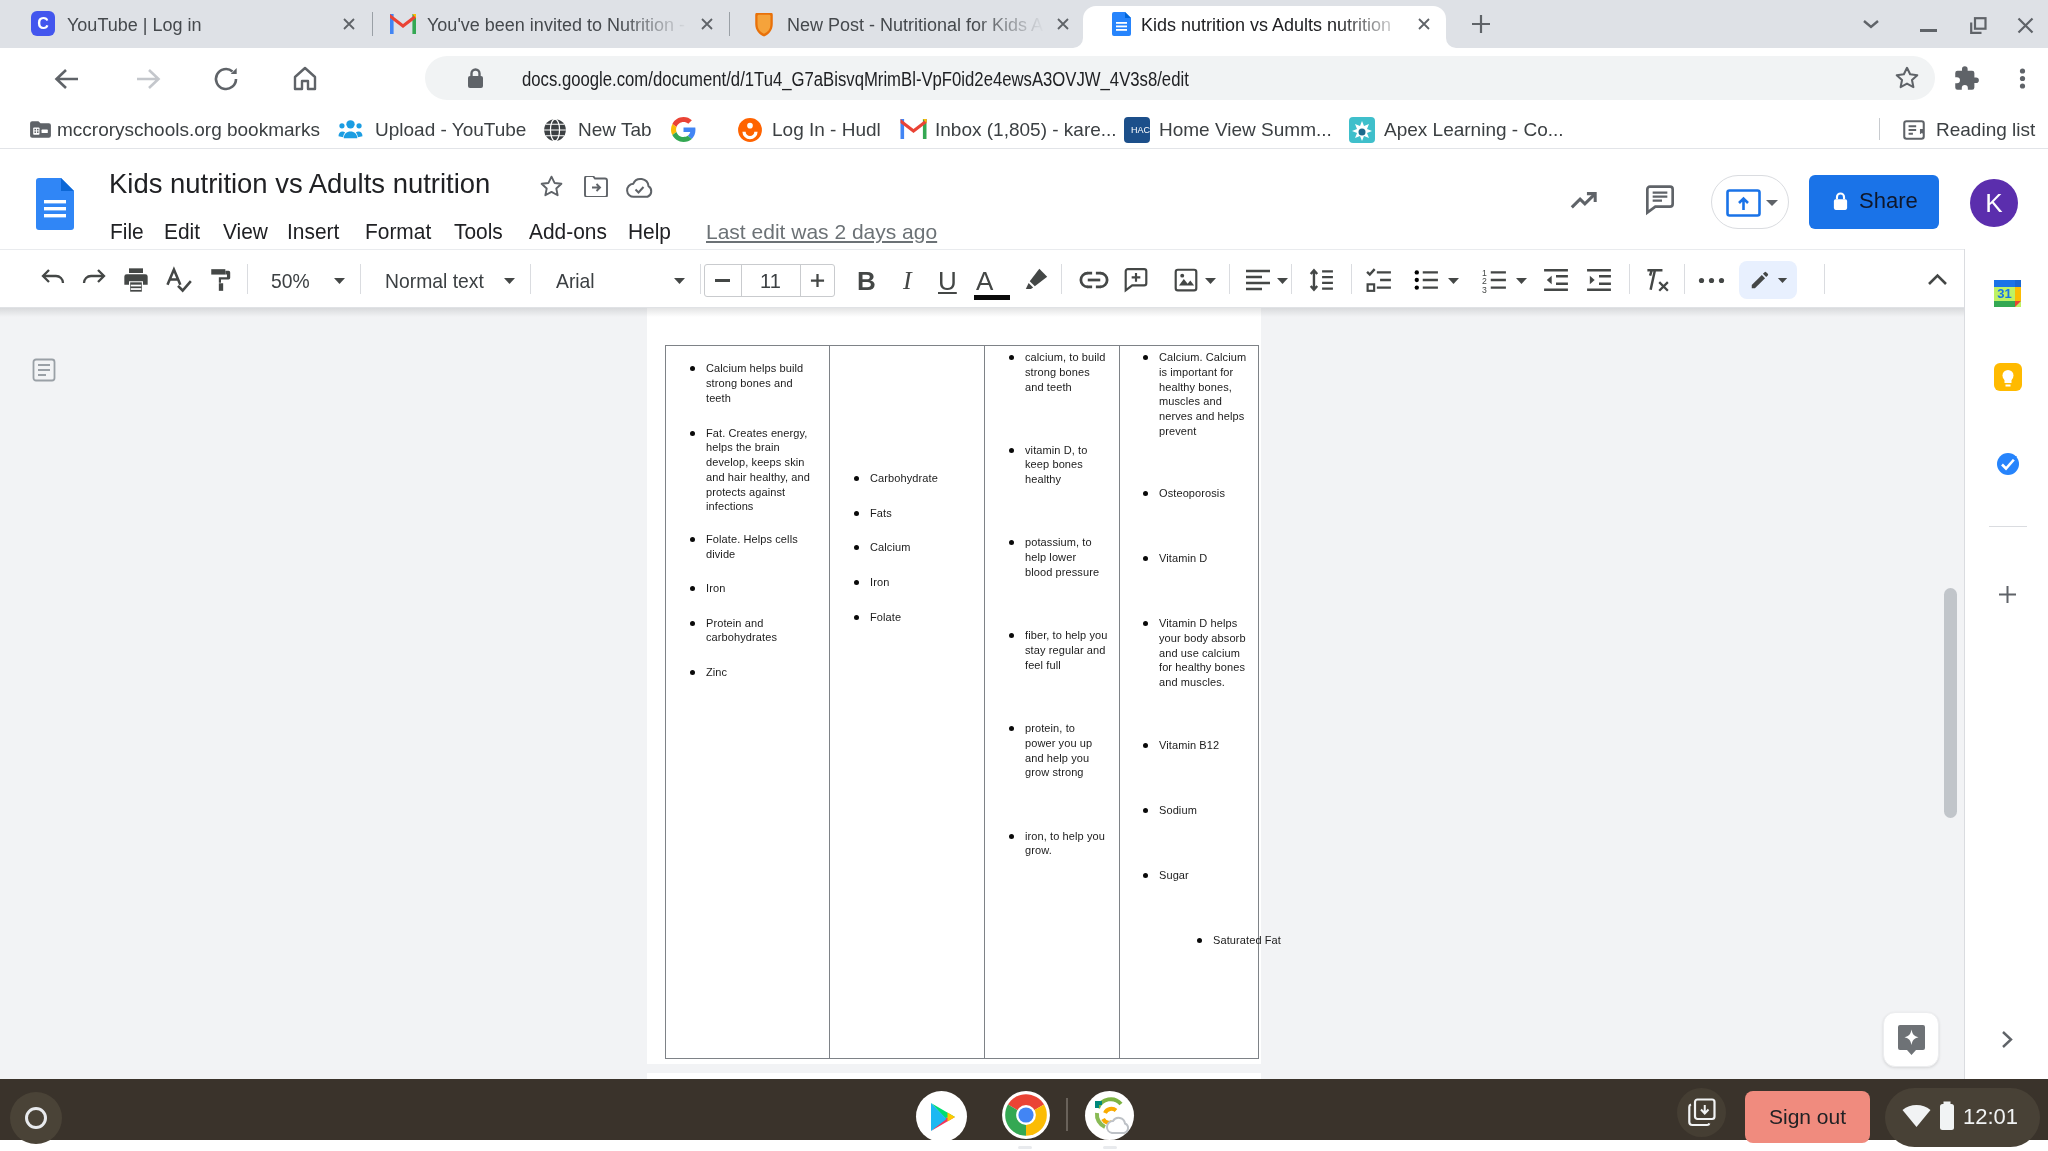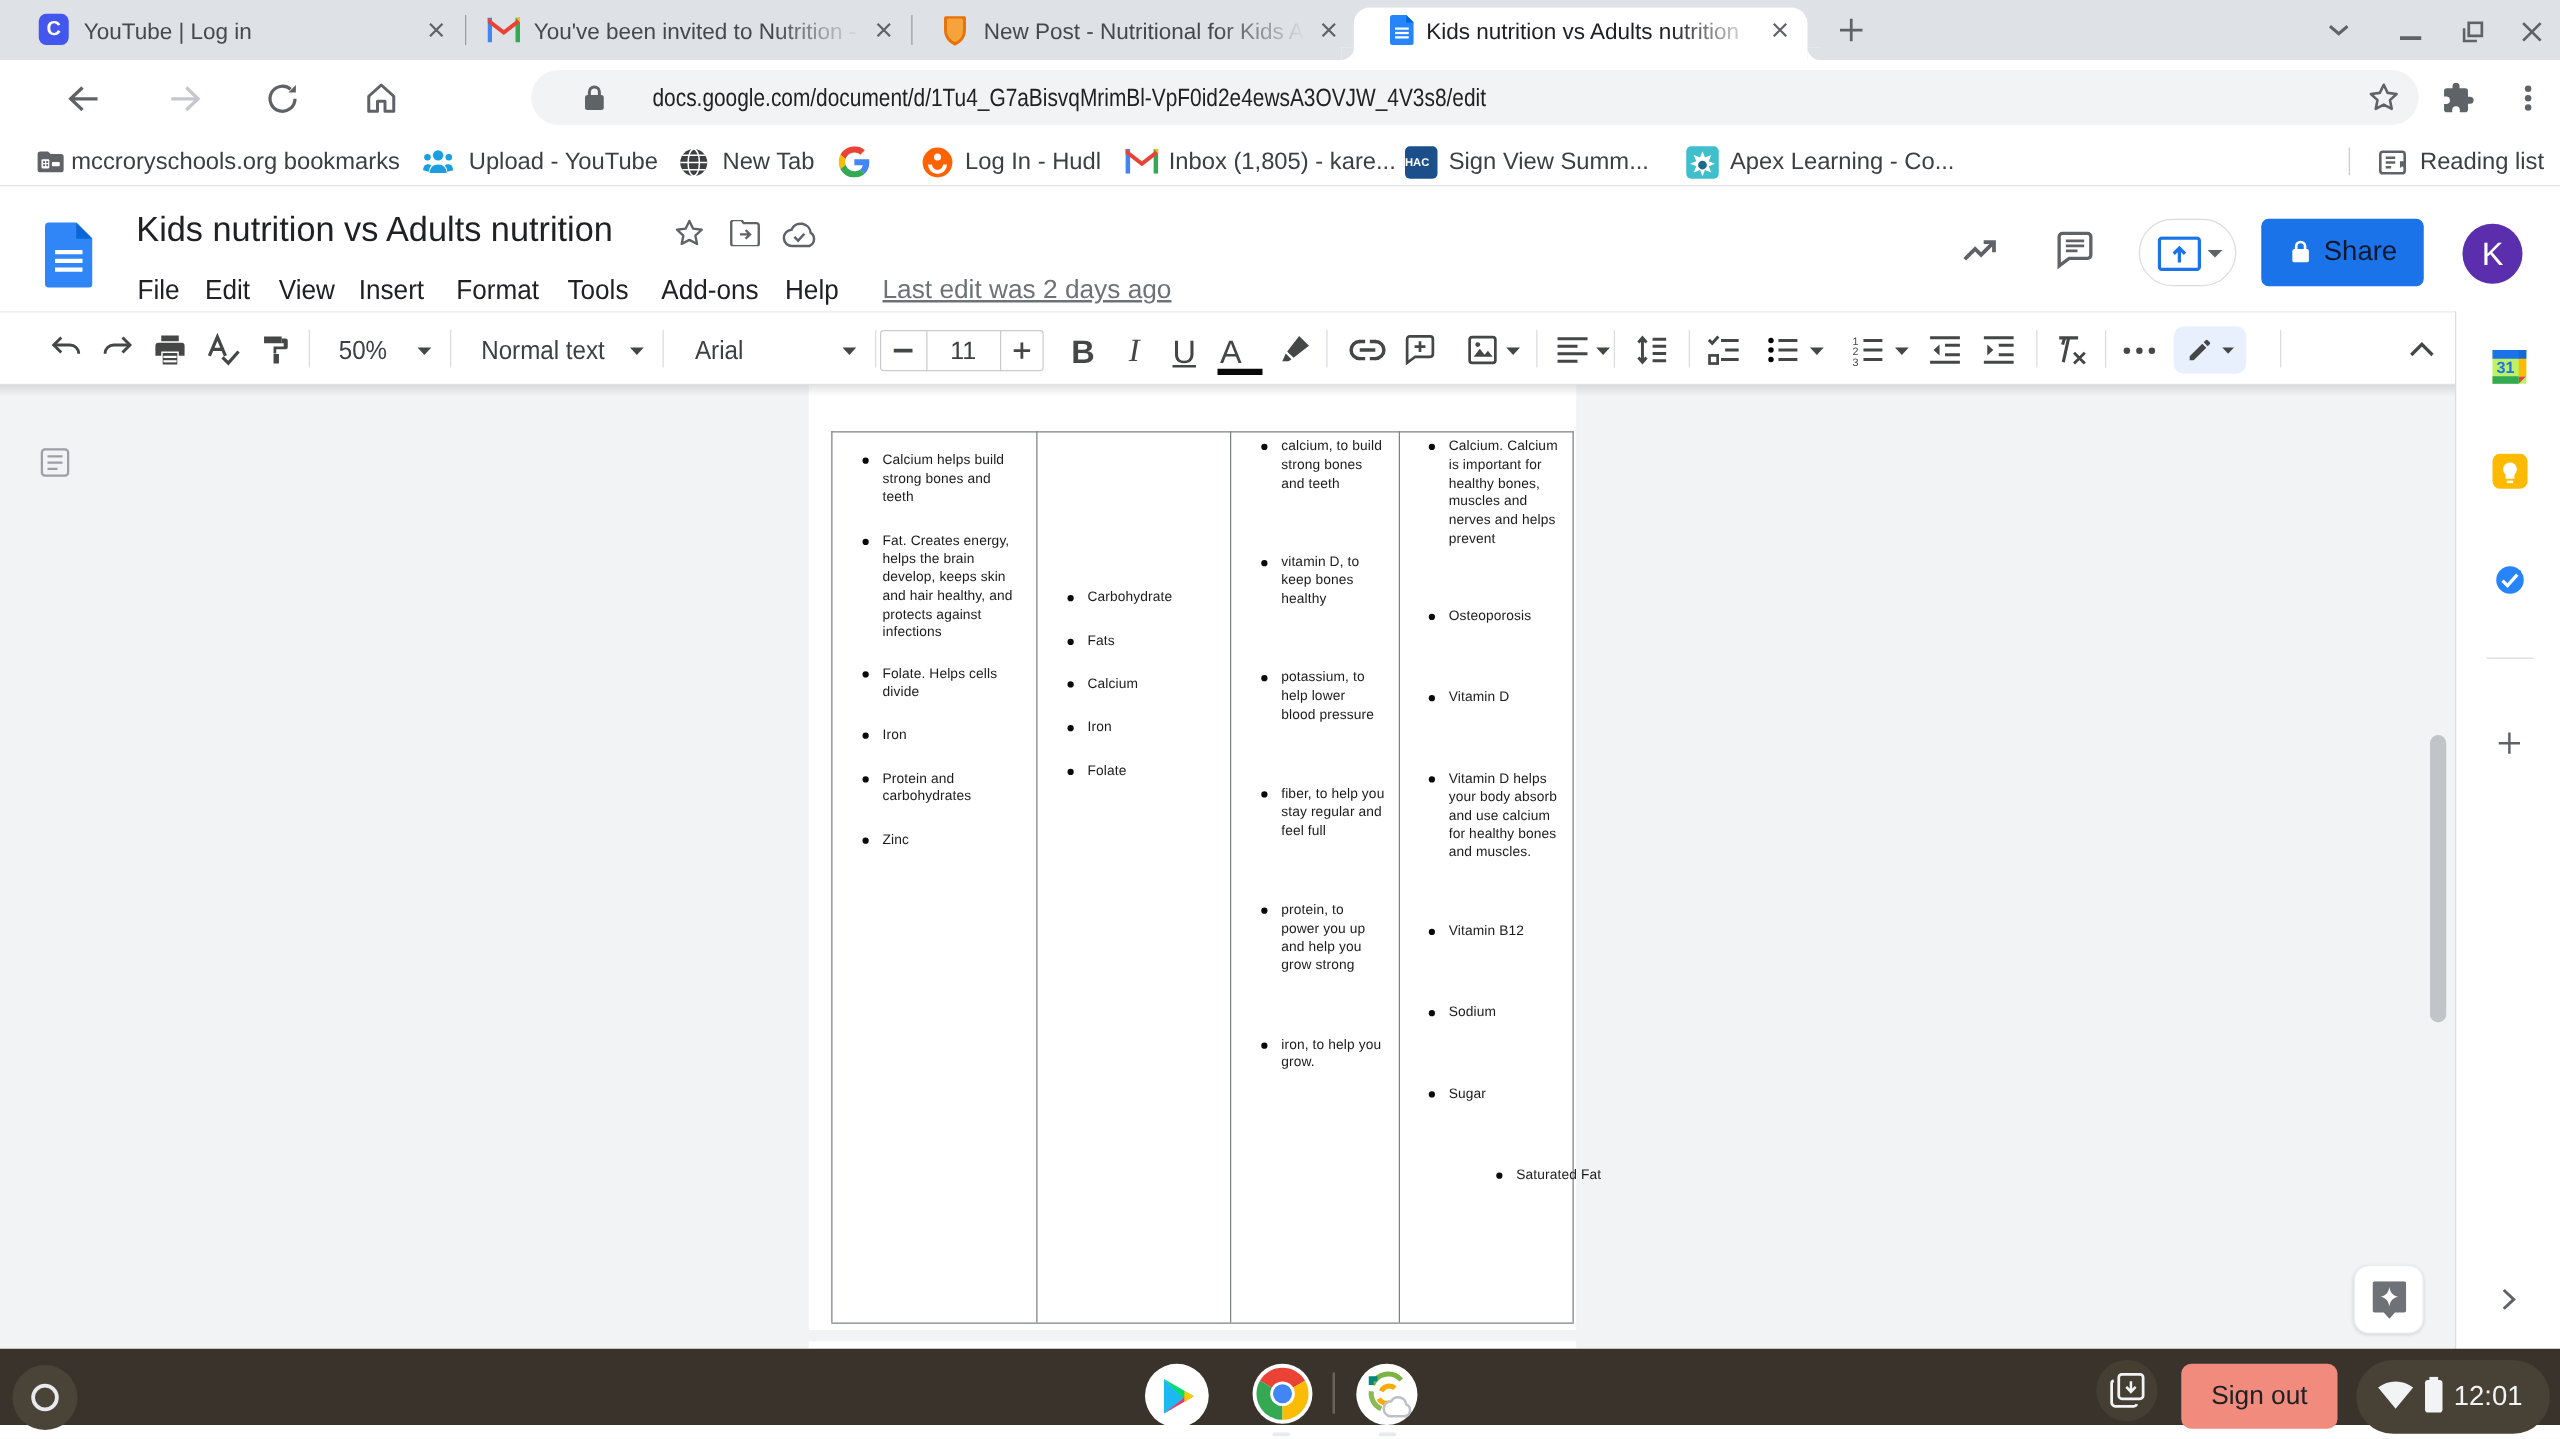--- a/index.html
+++ b/index.html
@@ -204,22 +204,22 @@
   <div class="bktext" style="left:772px">Log In - Hudl</div>
 
   <svg class="abs" style="left:900px;top:9px" width="27" height="20" viewBox="0 0 26 20">
       <path d="M0 0 h3.6 v20 h-3.6z" fill="#4285F4"></path>
       <path d="M22.4 0 h3.6 v20 h-3.6z" fill="#34A853"></path>
       <path d="M0 0 L13 10 L26 0 L26 4 L13 14 L0 4z" fill="#EA4335"></path>
       <path d="M22.4 0 L26 0 L26 4z" fill="#FBBC04"></path>
     </svg>
   <div class="bktext" style="left:935px">Inbox (1,805) - kare...</div>
 
-  <div class="abs" style="left:1124px;top:7px;width:26px;height:26px;background:#1C4F8A;border-radius:4px;color:#fff;font-size:9px;font-weight:bold;text-align:left;line-height:26px">HAC</div>
-  <div class="bktext" style="left:1159px">Sign View Summ...</div>
+  <div class="abs" style="left:1124px;top:7px;width:26px;height:26px;background:#1C4F8A;border-radius:4px;color:#fff;font-size:9px;font-weight:normal;text-align:right;line-height:26px">HAC</div>
+  <div class="bktext" style="left:1159px">Home View Summ...</div>
 
   <div class="abs" style="left:1349px;top:7px;width:26px;height:26px;background:#3FBFCB;border-radius:4px">
       <svg width="26" height="26" viewBox="0 0 26 26">
         <path d="M13 4 l2 5 5-2-2 5 5 2-5 2 2 5-5-2-2 5-2-5-5 2 2-5-5-2 5-2-2-5 5 2z" fill="#fff"></path>
         <circle cx="13" cy="15" r="3.5" fill="#1D6A8C"></circle>
       </svg>
     </div>
   <div class="bktext" style="left:1384px">Apex Learning - Co...</div>
   <div class="abs" style="left:1879px;top:8px;width:1px;height:22px;background:#C8CBCF"></div>
 

